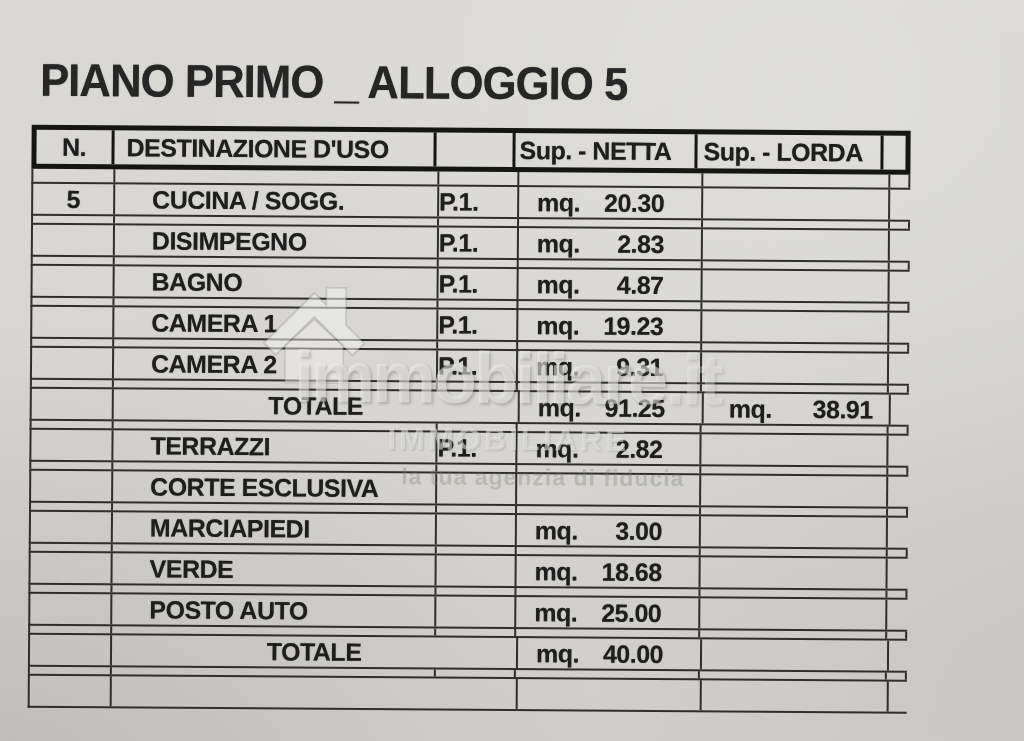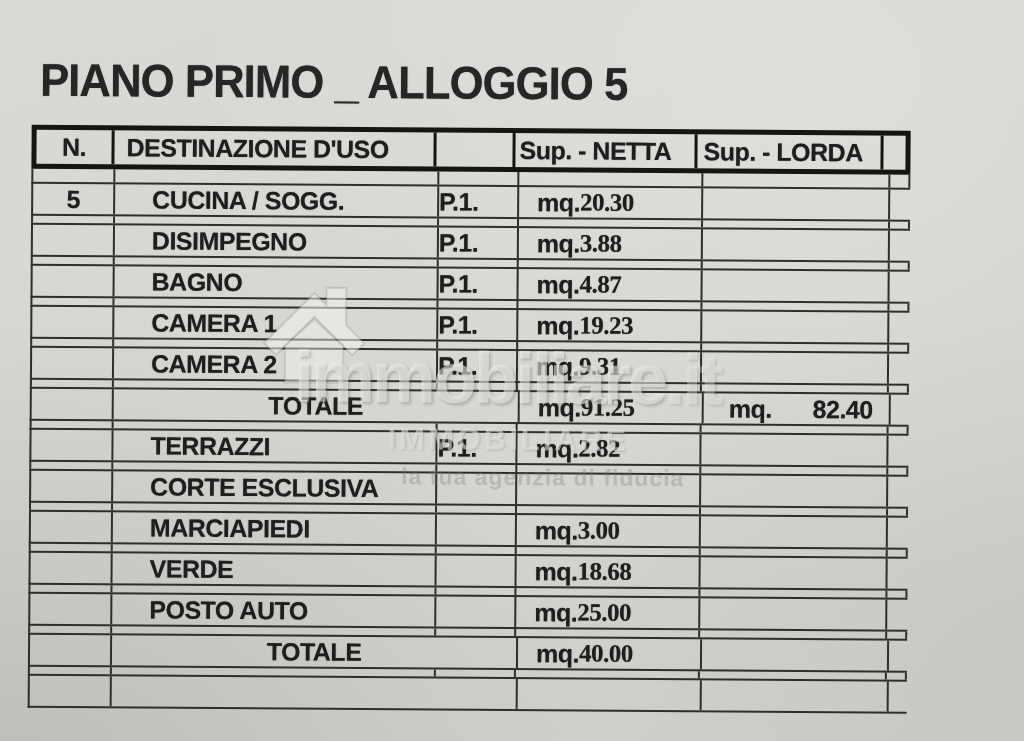--- a/index.html
+++ b/index.html
@@ -58,21 +58,21 @@
     box-sizing:border-box;border-right:2px solid #2f2e2c;
     font-size:25px;font-weight:700;line-height:30px;white-space:nowrap;
     letter-spacing:-0.5px;overflow:hidden;
     text-shadow:0 0 1px rgba(25,25,25,0.55);
   }
   .c-n{text-align:center;}
   .c-name{padding-left:37px;}
   .c-name.merged{padding-left:0;text-align:center;}
   .c-val{display:flex;}
   .c-netta .u{margin-left:18px;}
-  .c-netta .v{flex:1;margin-right:37px;font-family:Liberation Serif, serif;}
+  .c-netta .v{flex:1;text-align:right;margin-right:37px;}
   .c-lorda .u{margin-left:25px;}
   .c-lorda .v{flex:1;text-align:right;margin-right:16px;}
 
   
   .wm{position:absolute;inset:0;pointer-events:none;}
   .wm-house{position:absolute;left:248px;top:268px;width:132px;height:132px;}
   .wm-house svg{width:100%;height:100%;}
   .wm-brand{
     position:absolute;left:294px;top:342px;
     font-size:72px;font-weight:700;letter-spacing:-3px;line-height:1;
@@ -139,21 +139,21 @@
             <div class="cell" style="width: 184px;"></div>
             <div class="cell" style="width: 187px;"></div>
             <div class="cell" style="width: 20px;"></div>
           </div>
           <div class="row">
             <div class="cell c-n" style="width: 82px;"></div>
             <div class="cell c-name" style="width: 324px;">DISIMPEGNO</div>
             <div class="cell c-piano" style="width: 80px;">P.1.</div>
             <div class="cell c-val c-netta" style="width: 184px;">
               <span class="u">mq.</span>
-              <span class="v">3.88</span>
+              <span class="v">2.83</span>
             </div>
             <div class="cell c-val c-lorda" style="width: 187px;"></div>
             <div class="cell c-end" style="width: 20px; border-right: none; flex: 1 1 0%;"></div>
           </div>
           <div class="gaprow">
             <div class="cell" style="width: 82px;"></div>
             <div class="cell" style="width: 324px;"></div>
             <div class="cell" style="width: 80px;"></div>
             <div class="cell" style="width: 184px;"></div>
             <div class="cell" style="width: 187px;"></div>
@@ -218,21 +218,21 @@
           </div>
           <div class="row">
             <div class="cell c-n" style="width: 82px;"></div>
             <div class="cell c-name merged" style="width: 406px;">TOTALE</div>
             <div class="cell c-val c-netta" style="width: 184px;">
               <span class="u">mq.</span>
               <span class="v">91.25</span>
             </div>
             <div class="cell c-val c-lorda" style="width: 187px;">
               <span class="u">mq.</span>
-              <span class="v">82.40</span>
+              <span class="v">38.91</span>
             </div>
             <div class="cell c-end" style="width: 20px; border-right: none; flex: 1 1 0%;"></div>
           </div>
           <div class="gaprow">
             <div class="cell" style="width: 82px;"></div>
             <div class="cell" style="width: 324px;"></div>
             <div class="cell" style="width: 80px;"></div>
             <div class="cell" style="width: 184px;"></div>
             <div class="cell" style="width: 187px;"></div>
             <div class="cell" style="width: 20px;"></div>

